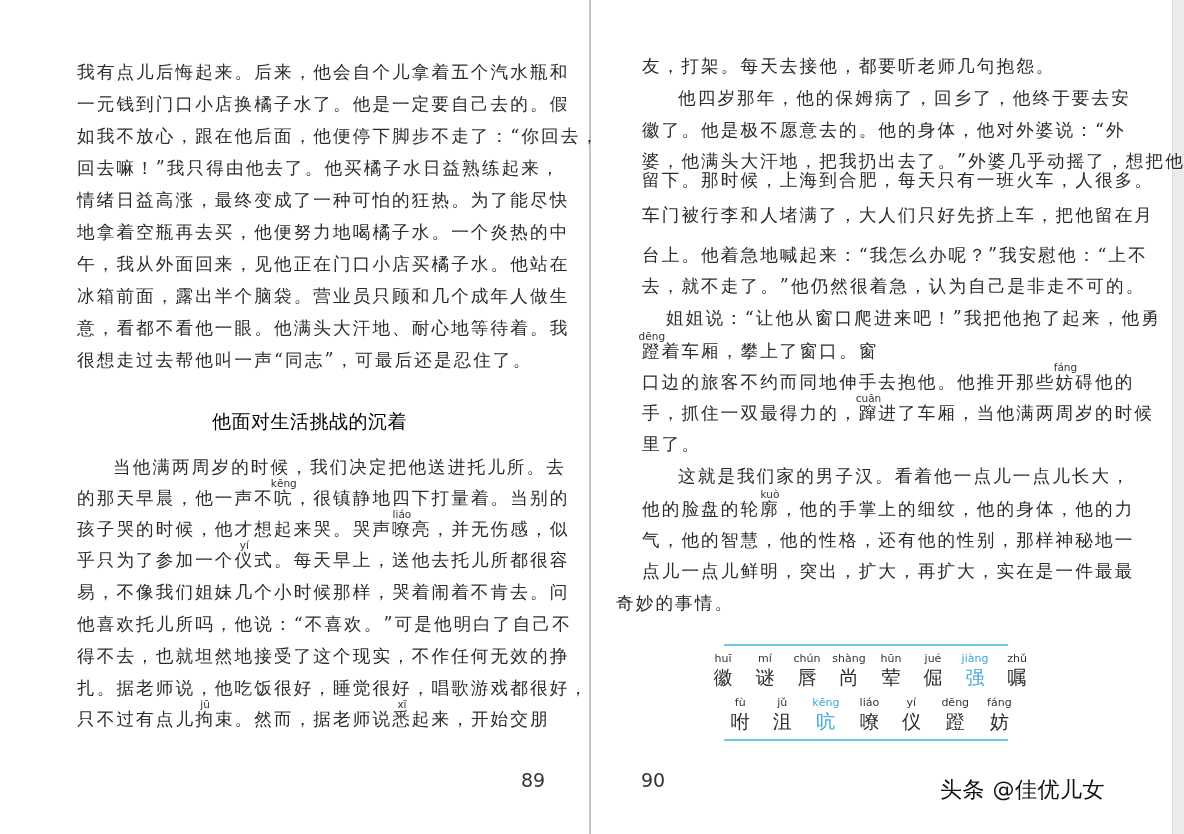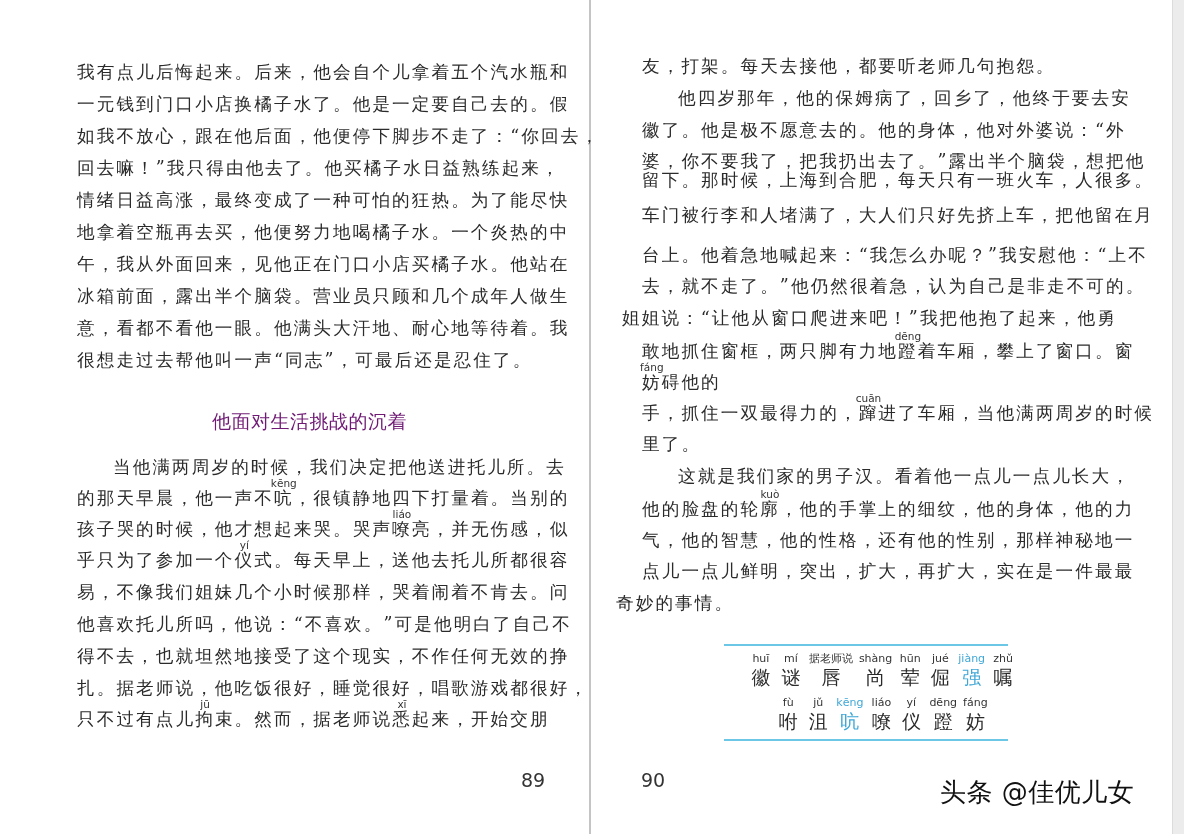--- a/index.html
+++ b/index.html
@@ -4,31 +4,31 @@
 <style>
   html, body { margin:0; padding:0; }
   body { width:1184px; height:834px; position:relative; background:#ffffff; overflow:hidden;
          font-family:"DejaVu Serif","Liberation Serif",serif; color:#2a2a2a; }
   .page { position:absolute; top:0; height:834px; background:#fff; }
   .page-left { left:0; width:589px; }
   .page-right { left:591px; width:580px; }
   .divider { position:absolute; left:589px; top:0; width:2px; height:834px; background:#c4c4c4; }
   .edge { position:absolute; left:1172px; top:0; width:12px; height:834px; background:#ececec; border-left:1px solid #dcdcdc; }
   .line { position:absolute; font-size:17.6px; letter-spacing:2.1px; white-space:nowrap; line-height:24px; color:#2b2b2b; }
-  .heading { position:absolute; font-size:19px; letter-spacing:0.5px; white-space:nowrap; color:#701a75; font-family:"DejaVu Sans","Liberation Sans",sans-serif; }
+  .heading { position:absolute; font-size:19px; letter-spacing:0.5px; white-space:nowrap; color:#000000; font-family:"DejaVu Sans","Liberation Sans",sans-serif; }
   .ruby { position:relative; display:inline-block; }
   .py { position:absolute; left:50%; transform:translateX(-50%); top:-15px; font-size:10.5px; letter-spacing:0; font-family:"DejaVu Sans","Liberation Sans",sans-serif; color:#333; white-space:nowrap; }
   .pageno { position:absolute; font-size:19px; font-family:"DejaVu Sans","Liberation Sans",sans-serif; color:#333; }
   .vocab { position:absolute; left:724px; top:644px; width:284px; height:93px; border-top:2px solid #6cc6e6; border-bottom:2px solid #6cc6e6; }
-  .vrow { position:absolute; left:16px; width:284px; display:flex; justify-content:center; gap:6px;text-align:right; }
+  .vrow { position:absolute; left:4px; width:284px; display:flex; justify-content:center; gap:18px;text-align:right; }
   .vcell { display:flex; flex-direction:column; align-items:center; min-width:24px; }
   .vpy { font-size:11px; font-family:"DejaVu Sans","Liberation Sans",sans-serif; color:#333; line-height:13px; white-space:nowrap; }
   .vch { font-size:19px; line-height:24px; color:#2a2a2a; letter-spacing:0; }
   .vcell.hl .vpy, .vcell.hl .vch { color:#3fa7d6; }
-  .watermark { position:absolute; left:940px; top:775px; font-size:26px; font-family:"DejaVu Sans","Liberation Sans",sans-serif; color:#111;
+  .watermark { position:absolute; left:940px; top:775px; font-size:22px; font-family:"DejaVu Sans","Liberation Sans",sans-serif; color:#111;
                text-shadow:1px 1px 0 #fff, -1px -1px 0 #fff, 1px -1px 0 #fff, -1px 1px 0 #fff; letter-spacing:0.5px; }
 </style>
 </head>
 <body>
 
 <div class="page page-left"></div>
 <div class="page page-right"></div>
 <div class="divider"></div>
 <div class="edge"></div>
 
@@ -71,33 +71,33 @@
     <span>只不过有点儿</span><span class="ruby"><span class="py">jū</span><span>拘</span></span><span>束。然而，据老师说</span><span class="ruby"><span class="py">xī</span><span>悉</span></span><span>起来，开始交朋</span>
   </div>
 </div>
 
 <div class="pageno" style="left:521px;top:769px">89</div>
 
 <div>
   <div class="line" style="left:642px;top:54px">友，打架。每天去接他，都要听老师几句抱怨。</div>
   <div class="line" style="left:678px;top:86px">他四岁那年，他的保姆病了，回乡了，他终于要去安</div>
   <div class="line" style="left:642px;top:118px">徽了。他是极不愿意去的。他的身体，他对外婆说：“外</div>
-  <div class="line" style="left:642px;top:149px">婆，你不要我了，把我扔出去了。”露出半个脑袋，想把他</div>
+  <div class="line" style="left:642px;top:149px">婆，他满头大汗地，把我扔出去了。”外婆几乎动摇了，想把他</div>
   <div class="line" style="left:642px;top:168px">留下。那时候，上海到合肥，每天只有一班火车，人很多。</div>
   <div class="line" style="left:642px;top:203px">车门被行李和人堵满了，大人们只好先挤上车，把他留在月</div>
   <div class="line" style="left:642px;top:243px">台上。他着急地喊起来：“我怎么办呢？”我安慰他：“上不</div>
   <div class="line" style="left:642px;top:274px">去，就不走了。”他仍然很着急，认为自己是非走不可的。</div>
-  <div class="line" style="left:622px;top:306px">姐姐说：“让他从窗口爬进来吧！”我把他抱了起来，他勇</div>
+  <div class="line" style="left:666px;top:306px">姐姐说：“让他从窗口爬进来吧！”我把他抱了起来，他勇</div>
 
   <div class="line" style="left:642px;top:339px">
-    <span>敢地抓住窗框，两只脚有力地</span><span class="ruby"><span class="py">dēng</span><span>蹬</span></span><span>着车厢，攀上了窗口。窗</span>
+    <span class="ruby"><span class="py">dēng</span><span>蹬</span></span><span>着车厢，攀上了窗口。窗</span>
   </div>
 
   <div class="line" style="left:642px;top:370px">
-    <span class="ruby"><span class="py">fáng</span><span>妨</span></span><span>碍他的</span>
+    <span>口边的旅客不约而同地伸手去抱他。他推开那些</span><span class="ruby"><span class="py">fáng</span><span>妨</span></span><span>碍他的</span>
   </div>
 
   <div class="line" style="left:642px;top:401px">
     <span>手，抓住一双最得力的，</span><span class="ruby"><span class="py">cuān</span><span>蹿</span></span><span>进了车厢，当他满两周岁的时候</span>
   </div>
 
   <div class="line" style="left:642px;top:432px">里了。</div>
   <div class="line" style="left:678px;top:464px">这就是我们家的男子汉。看着他一点儿一点儿长大，</div>
 
   <div class="line" style="left:642px;top:497px">
@@ -113,21 +113,21 @@
   <div class="vrow" style="top:6px">
     <div class="vcell">
         <span class="vpy">huī</span>
         <span class="vch">徽</span>
       </div>
     <div class="vcell">
         <span class="vpy">mí</span>
         <span class="vch">谜</span>
       </div>
     <div class="vcell">
-        <span class="vpy">据老师说</span>
+        <span class="vpy">chún</span>
         <span class="vch">唇</span>
       </div>
     <div class="vcell">
         <span class="vpy">shàng</span>
         <span class="vch">尚</span>
       </div>
     <div class="vcell">
         <span class="vpy">hūn</span>
         <span class="vch">荤</span>
       </div>

